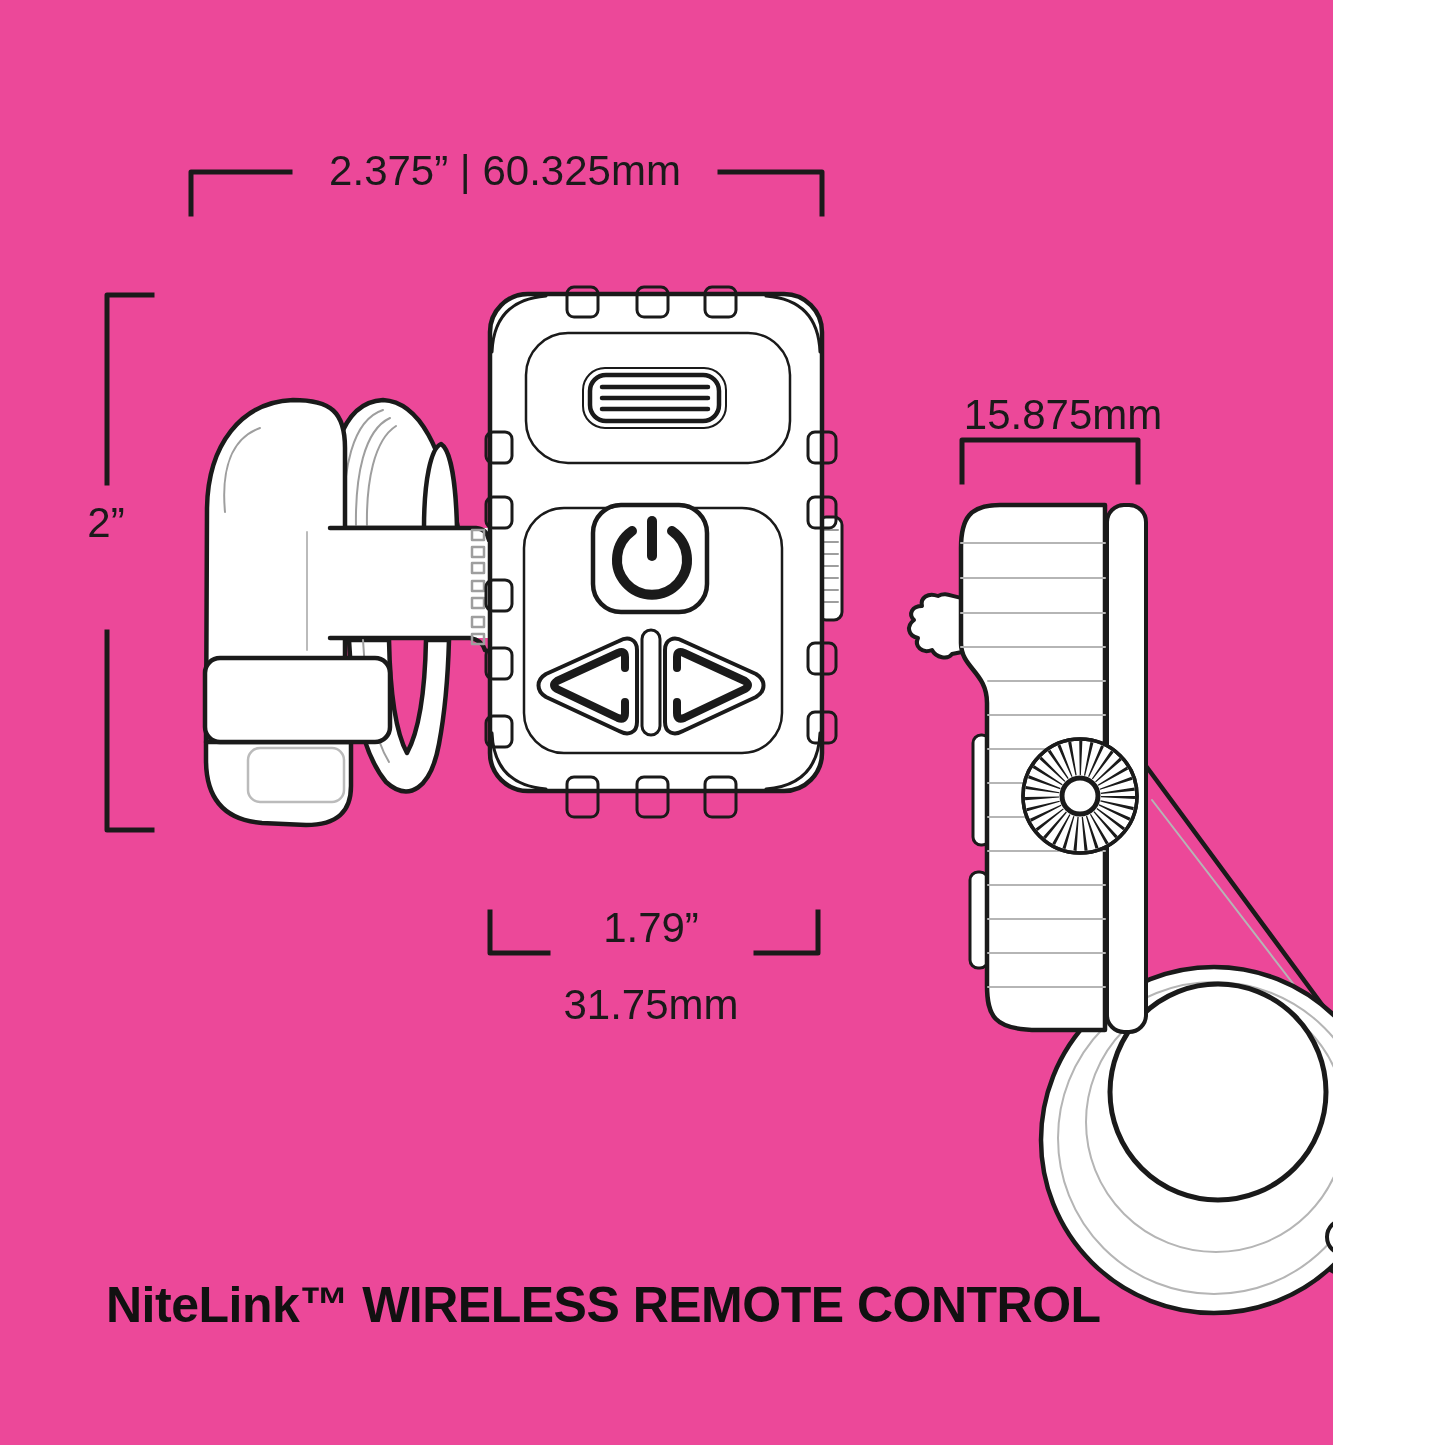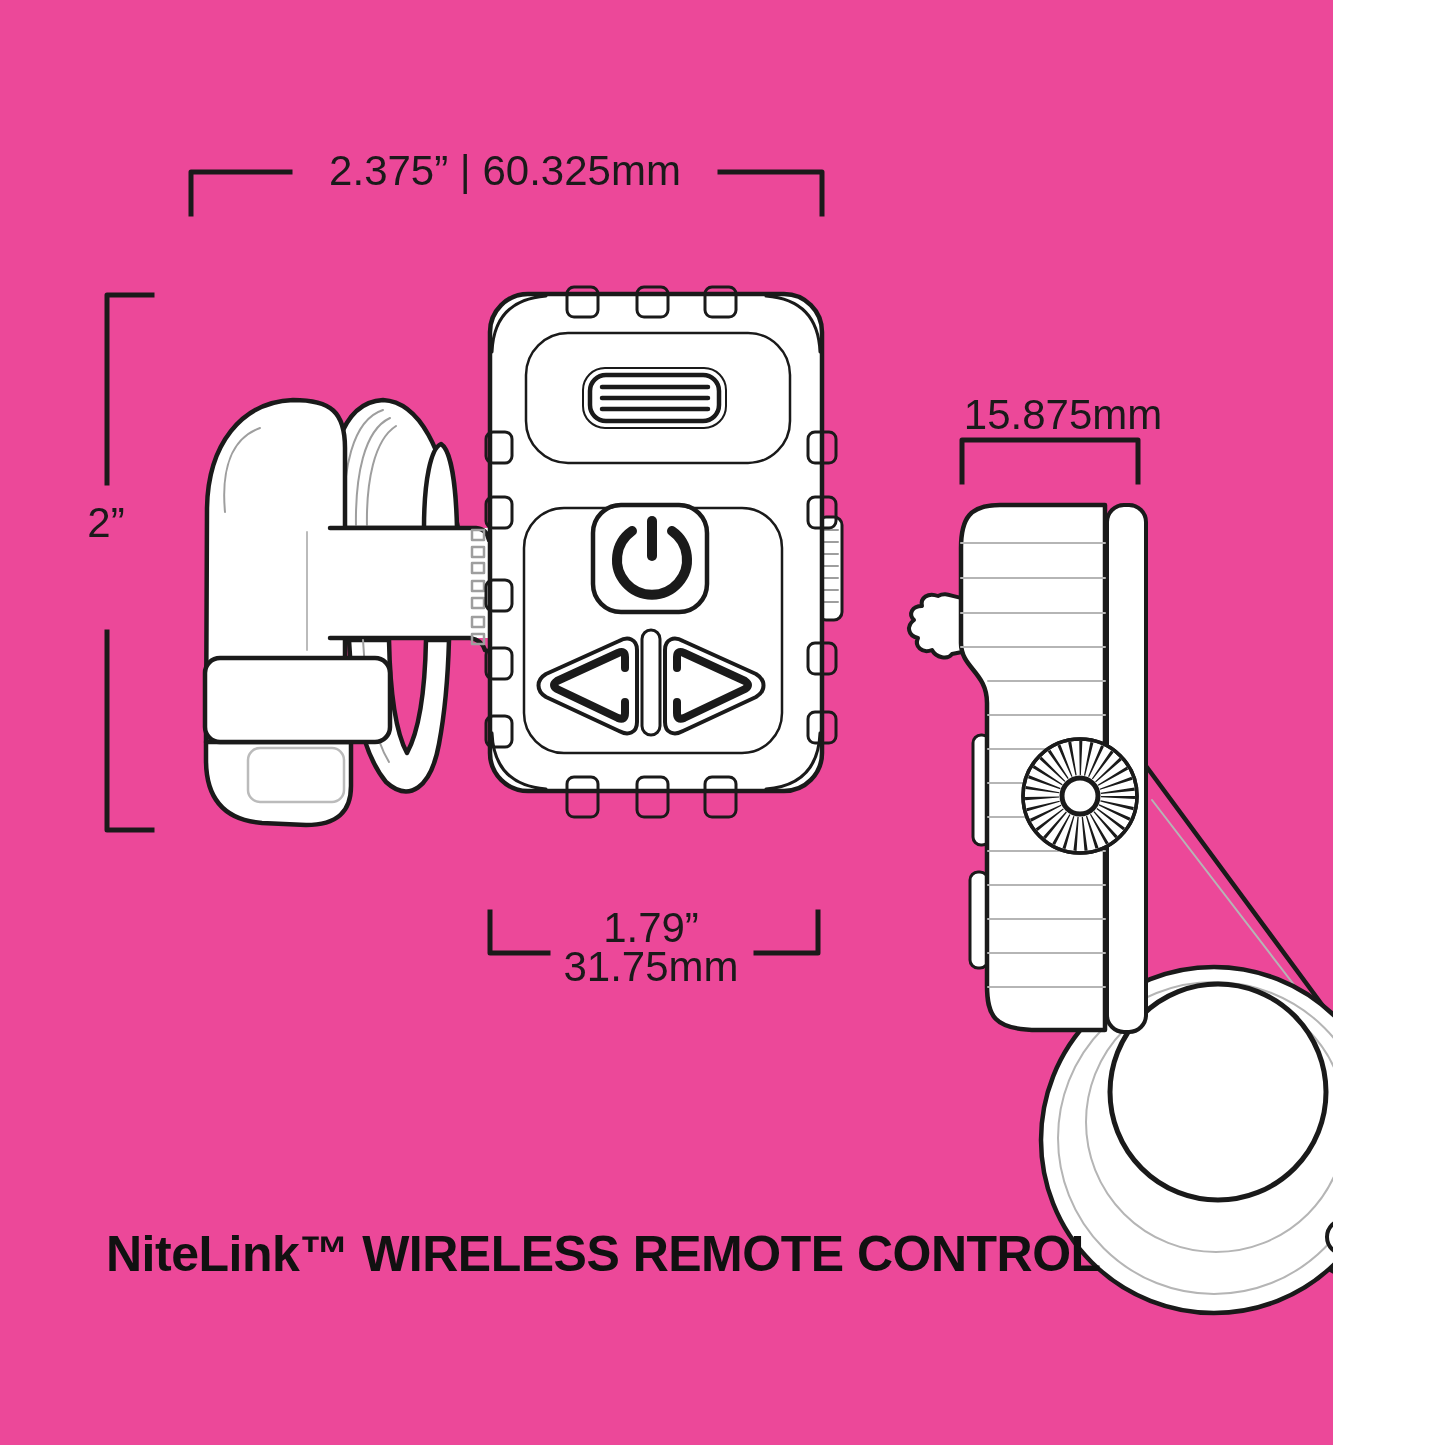--- a/index.html
+++ b/index.html
@@ -172,18 +172,18 @@
       <path d="M490 912 V953 H548 M756 953 H818 V912"></path>
       <path d="M962 482 V440 H1138 V482"></path>
     </g>
   </svg>
 
   <div class="dim-text" style="left:285px;top:148px;width:440px;">2.375” | 60.325mm</div>
 
   <div class="dim-text" style="left:0px;top:500px;width:212px;">2”</div>
 
   <div class="dim-text" style="left:536px;top:905px;width:230px;">1.79”</div>
-  <div class="dim-text" style="left:536px;top:944px;width:230px;text-align:center;">31.75mm</div>
+  <div class="dim-text" style="left:536px;top:982px;width:230px;text-align:center;">31.75mm</div>
 
   <div class="dim-text" style="left:938px;top:384px;width:250px;margin-top:8px;">15.875mm</div>
 
-  <div class="title" style="top:1225px;">NiteLink™ WIRELESS REMOTE CONTROL</div>
+  <div class="title" style="top:1276px;">NiteLink™ WIRELESS REMOTE CONTROL</div>
 </div>
 
 </body></html>

